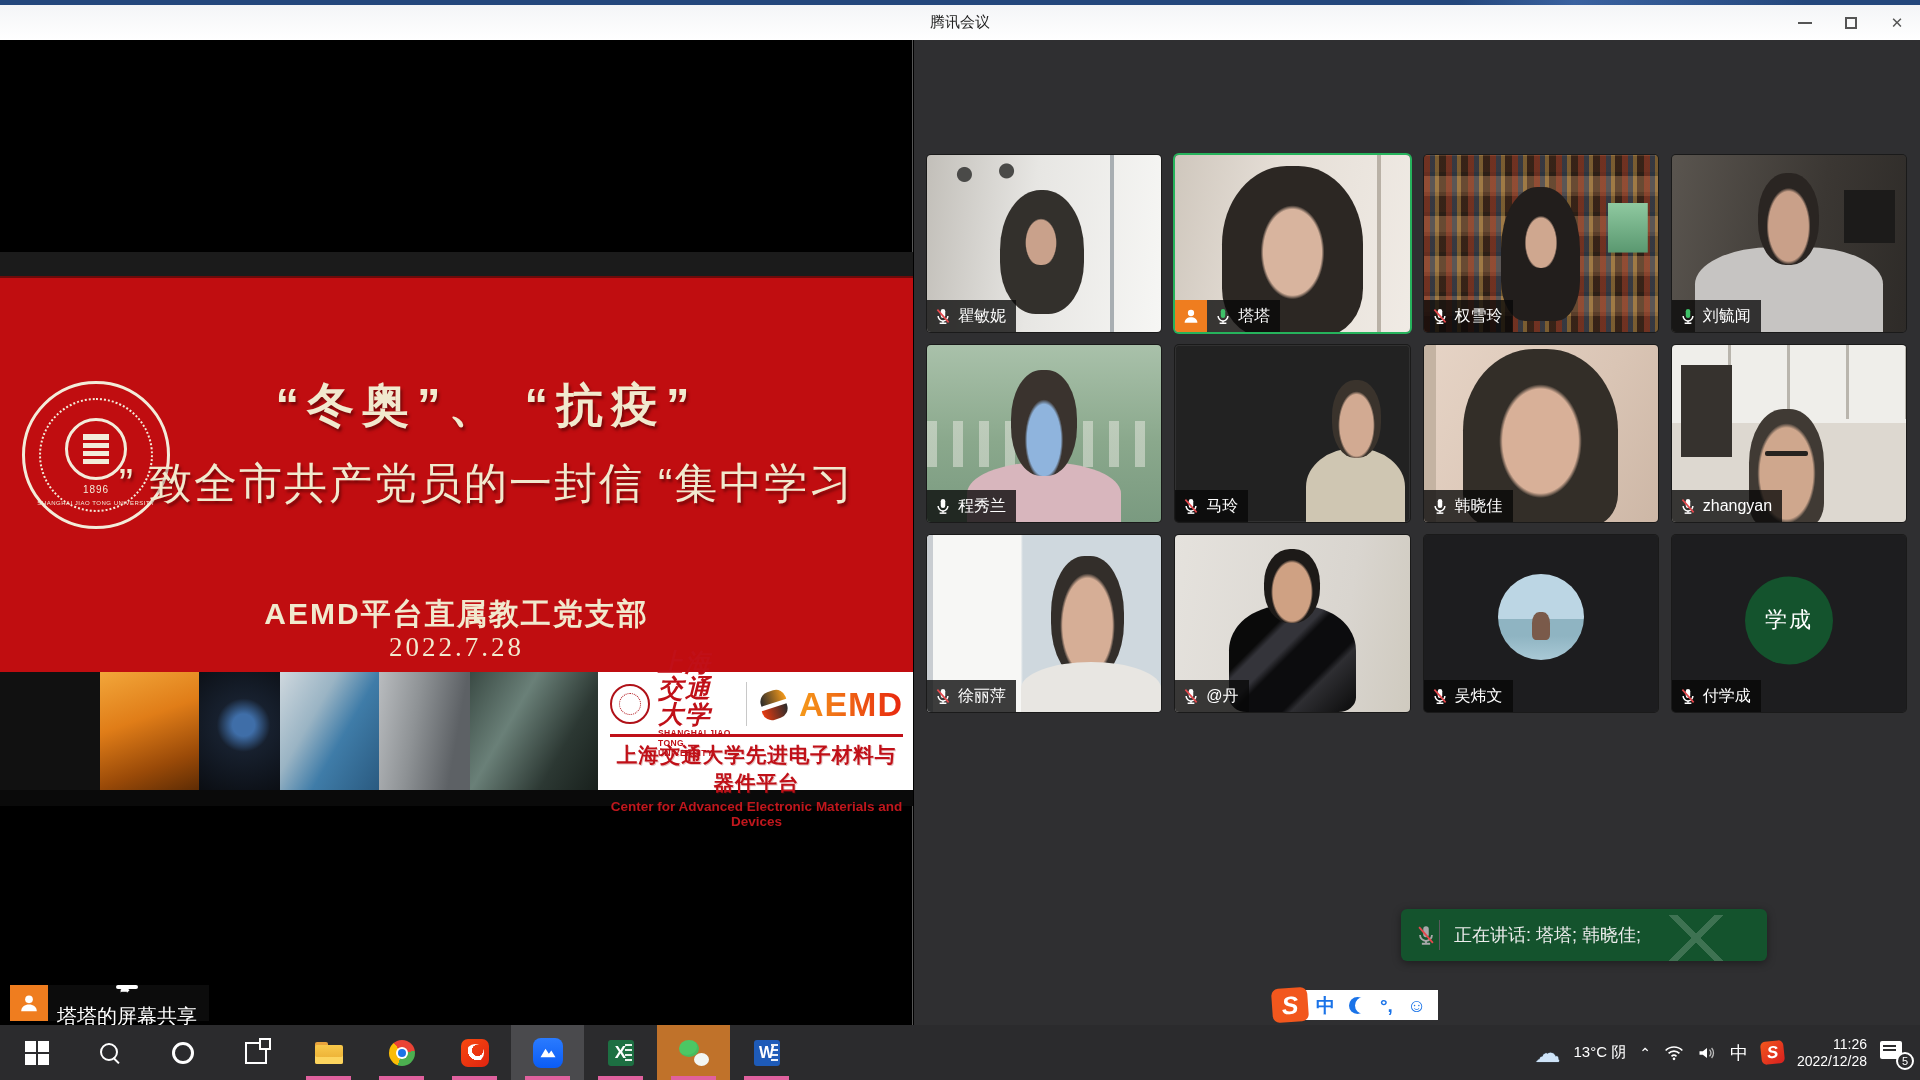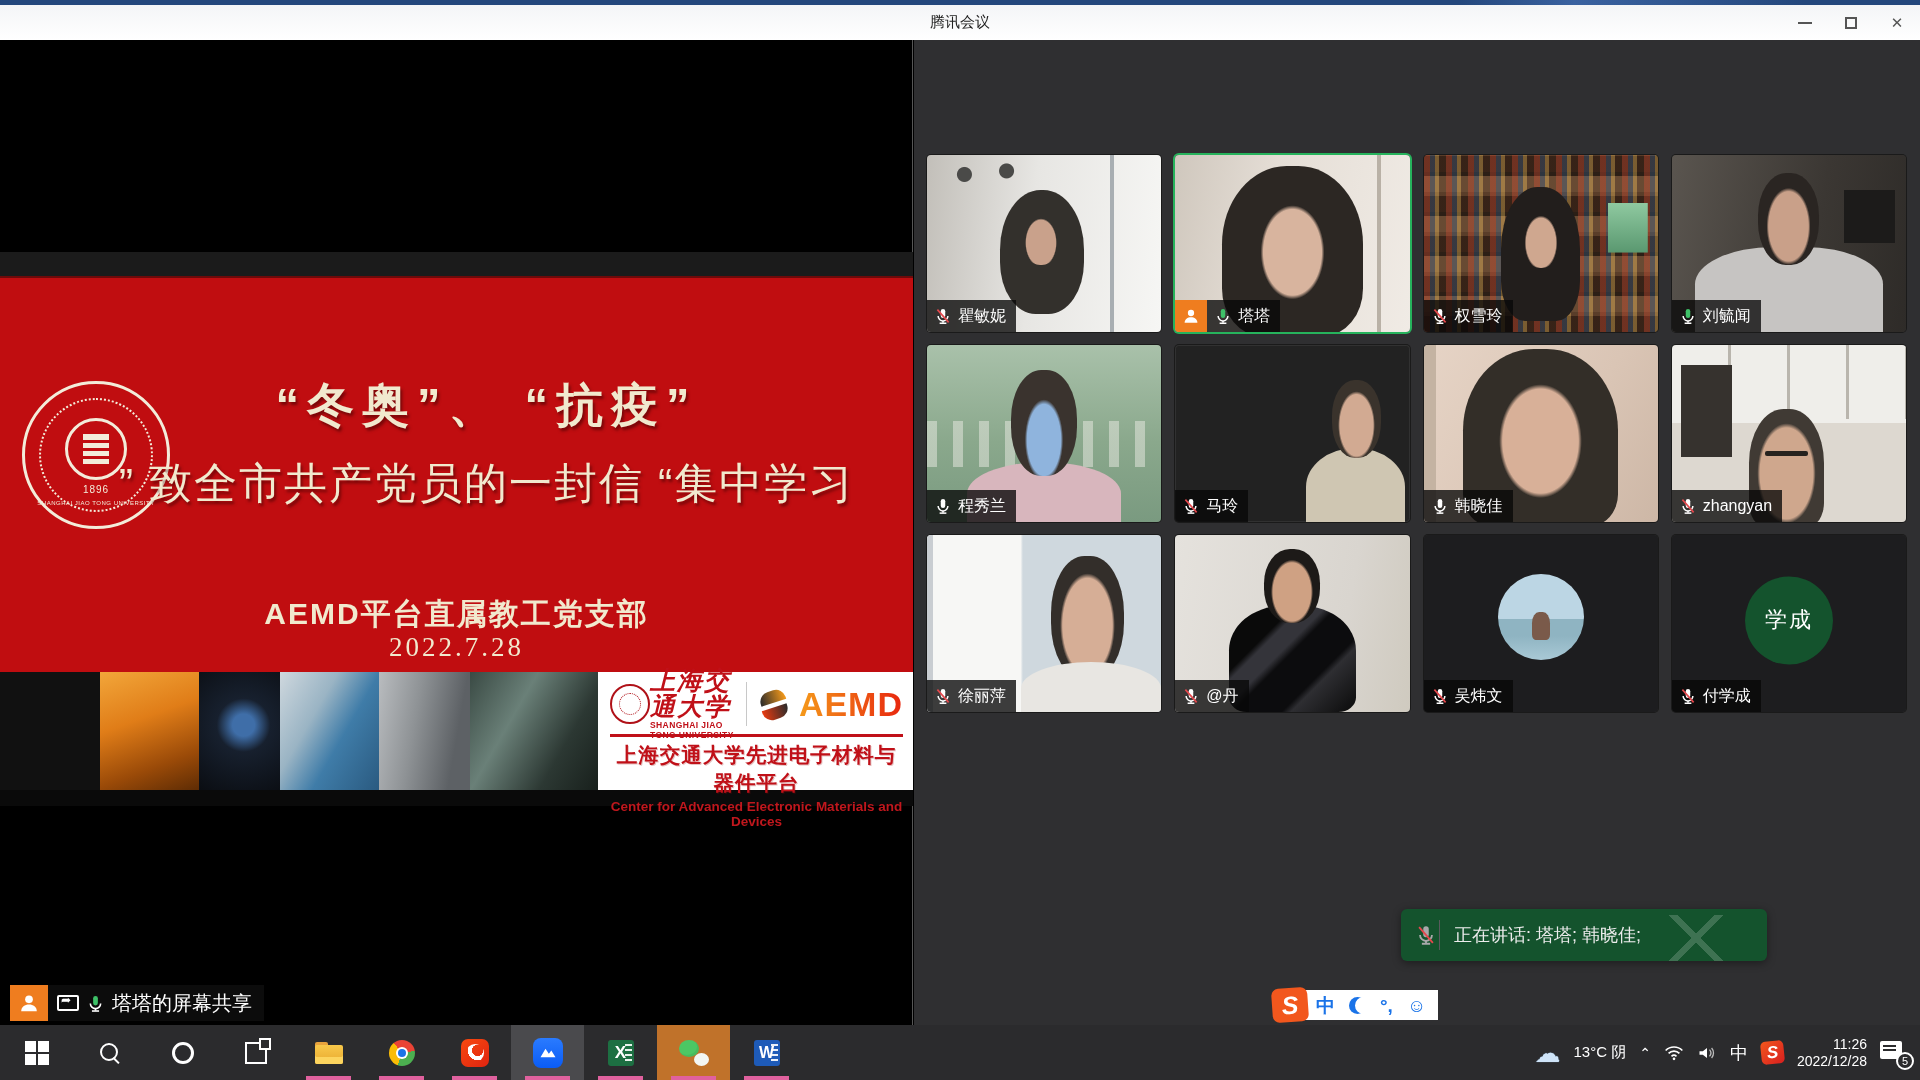--- a/index.html
+++ b/index.html
@@ -48,41 +48,41 @@
   .ph1{width:100px;background:linear-gradient(110deg,#d8b23a 0%,#efena 0%,#e8c84a 30%,#b98a20 60%,#8a6210 100%);}
   .ph2{width:99px;background:linear-gradient(160deg,#f2a63a 0%,#e07d18 40%,#9a4a08 75%,#5e2c04 100%);}
   .ph3{width:81px;background:radial-gradient(circle at 55% 45%,#3f6ea8 0 14%,#17202e 34%,#0a0d12 100%);}
   .ph4{width:99px;background:linear-gradient(120deg,#cfd8de 0%,#9ab4c4 35%,#3f7ca8 60%,#2a5a80 100%);}
   .ph5{width:91px;background:linear-gradient(100deg,#b9bcbf 0%,#8e9295 40%,#5d6165 80%);}
   .ph6{width:128px;background:linear-gradient(120deg,#3a4a44 0%,#6a8078 35%,#2c3833 70%,#18201c 100%);}
   .logo-box{flex:1;background:#fff;padding:4px 10px 0 12px;position:relative;}
   .lb-top{display:flex;align-items:center;height:56px;}
   .lb-seal{width:40px;height:40px;border:2px solid #b01118;border-radius:50%;position:relative;flex:0 0 auto;}
   .lb-seal::after{content:"";position:absolute;left:7px;top:7px;right:7px;bottom:7px;border:1px dotted #b01118;border-radius:50%;}
-  .lb-sjtu{margin-left:0;}
+  .lb-sjtu{margin-left:8px;}
   .lb-sjtu-cn{color:#c01018;font-family:"Liberation Serif",serif;font-style:italic;font-weight:bold;font-size:25px;line-height:26px;letter-spacing:2px;}
   .lb-sjtu-en{color:#c01018;font-size:8.5px;font-weight:bold;letter-spacing:.4px;}
   .lb-div{width:2px;height:44px;background:#c8c8c8;margin:0 10px;}
   .aemd-ico{width:34px;height:34px;position:relative;flex:0 0 auto;}
   .aemd-ico::before{content:"";position:absolute;left:2px;top:4px;width:26px;height:12px;border-radius:10px 10px 0 0;
     background:linear-gradient(90deg,#2b2b2b,#f59a1a);transform:rotate(-18deg);}
   .aemd-ico::after{content:"";position:absolute;left:6px;bottom:2px;width:26px;height:12px;border-radius:0 0 10px 10px;
     background:linear-gradient(90deg,#e83a10,#2b2b2b);transform:rotate(-18deg);}
   .aemd-word{margin-left:8px;font-size:34px;font-weight:bold;letter-spacing:1px;
     background:linear-gradient(90deg,#f59a1a,#e8260e);-webkit-background-clip:text;background-clip:text;color:transparent;line-height:34px;}
   .lb-rule{height:3px;background:#c01018;margin-top:2px;}
   .lb-cn{margin-top:4px;text-align:center;font-size:20.5px;font-weight:bold;color:#c01018;letter-spacing:1px;
     text-shadow:1px 1px 0 rgba(150,10,10,.25);}
   .lb-en{text-align:center;font-size:13.5px;font-weight:bold;color:#c0171d;margin-top:2px;}
   .slide-bottomband{height:16px;background:#0a0a0a;}
 
   
   .share-overlay{position:absolute;left:10px;top:945px;height:36px;display:flex;align-items:stretch;}
   .so-host{width:38px;background:#ef7d1f;display:flex;align-items:center;justify-content:center;}
-  .so-pill{background:#0c0c0c;display:flex;align-items:center;gap:7px;padding:0 12px 0 9px;}
+  .so-pill{background:#0c0c0c;display:flex;align-items:center;gap:7px;padding:0 12px 0 9px;flex-direction:column;}
   .so-label{color:#fff;font-size:20px;}
   .share-mon{width:22px;height:16px;border:2px solid #fff;border-radius:2px;position:relative;background:transparent;}
   .share-mon::after{content:"➦";position:absolute;left:2px;top:-4px;color:#fff;font-size:12px;}
 
   
   .grid{position:absolute;left:13px;top:115px;width:979px;display:grid;
     grid-template-columns:repeat(4,1fr);gap:13px 14px;grid-auto-rows:177px;}
   .tile{position:relative;border-radius:4px;overflow:hidden;background:#222;
     box-shadow:0 0 0 1px #1a1a1a, inset 0 0 0 1px rgba(255,255,255,.07);}
   .tile.speaking{box-shadow:0 0 0 2px #26b35c;}

